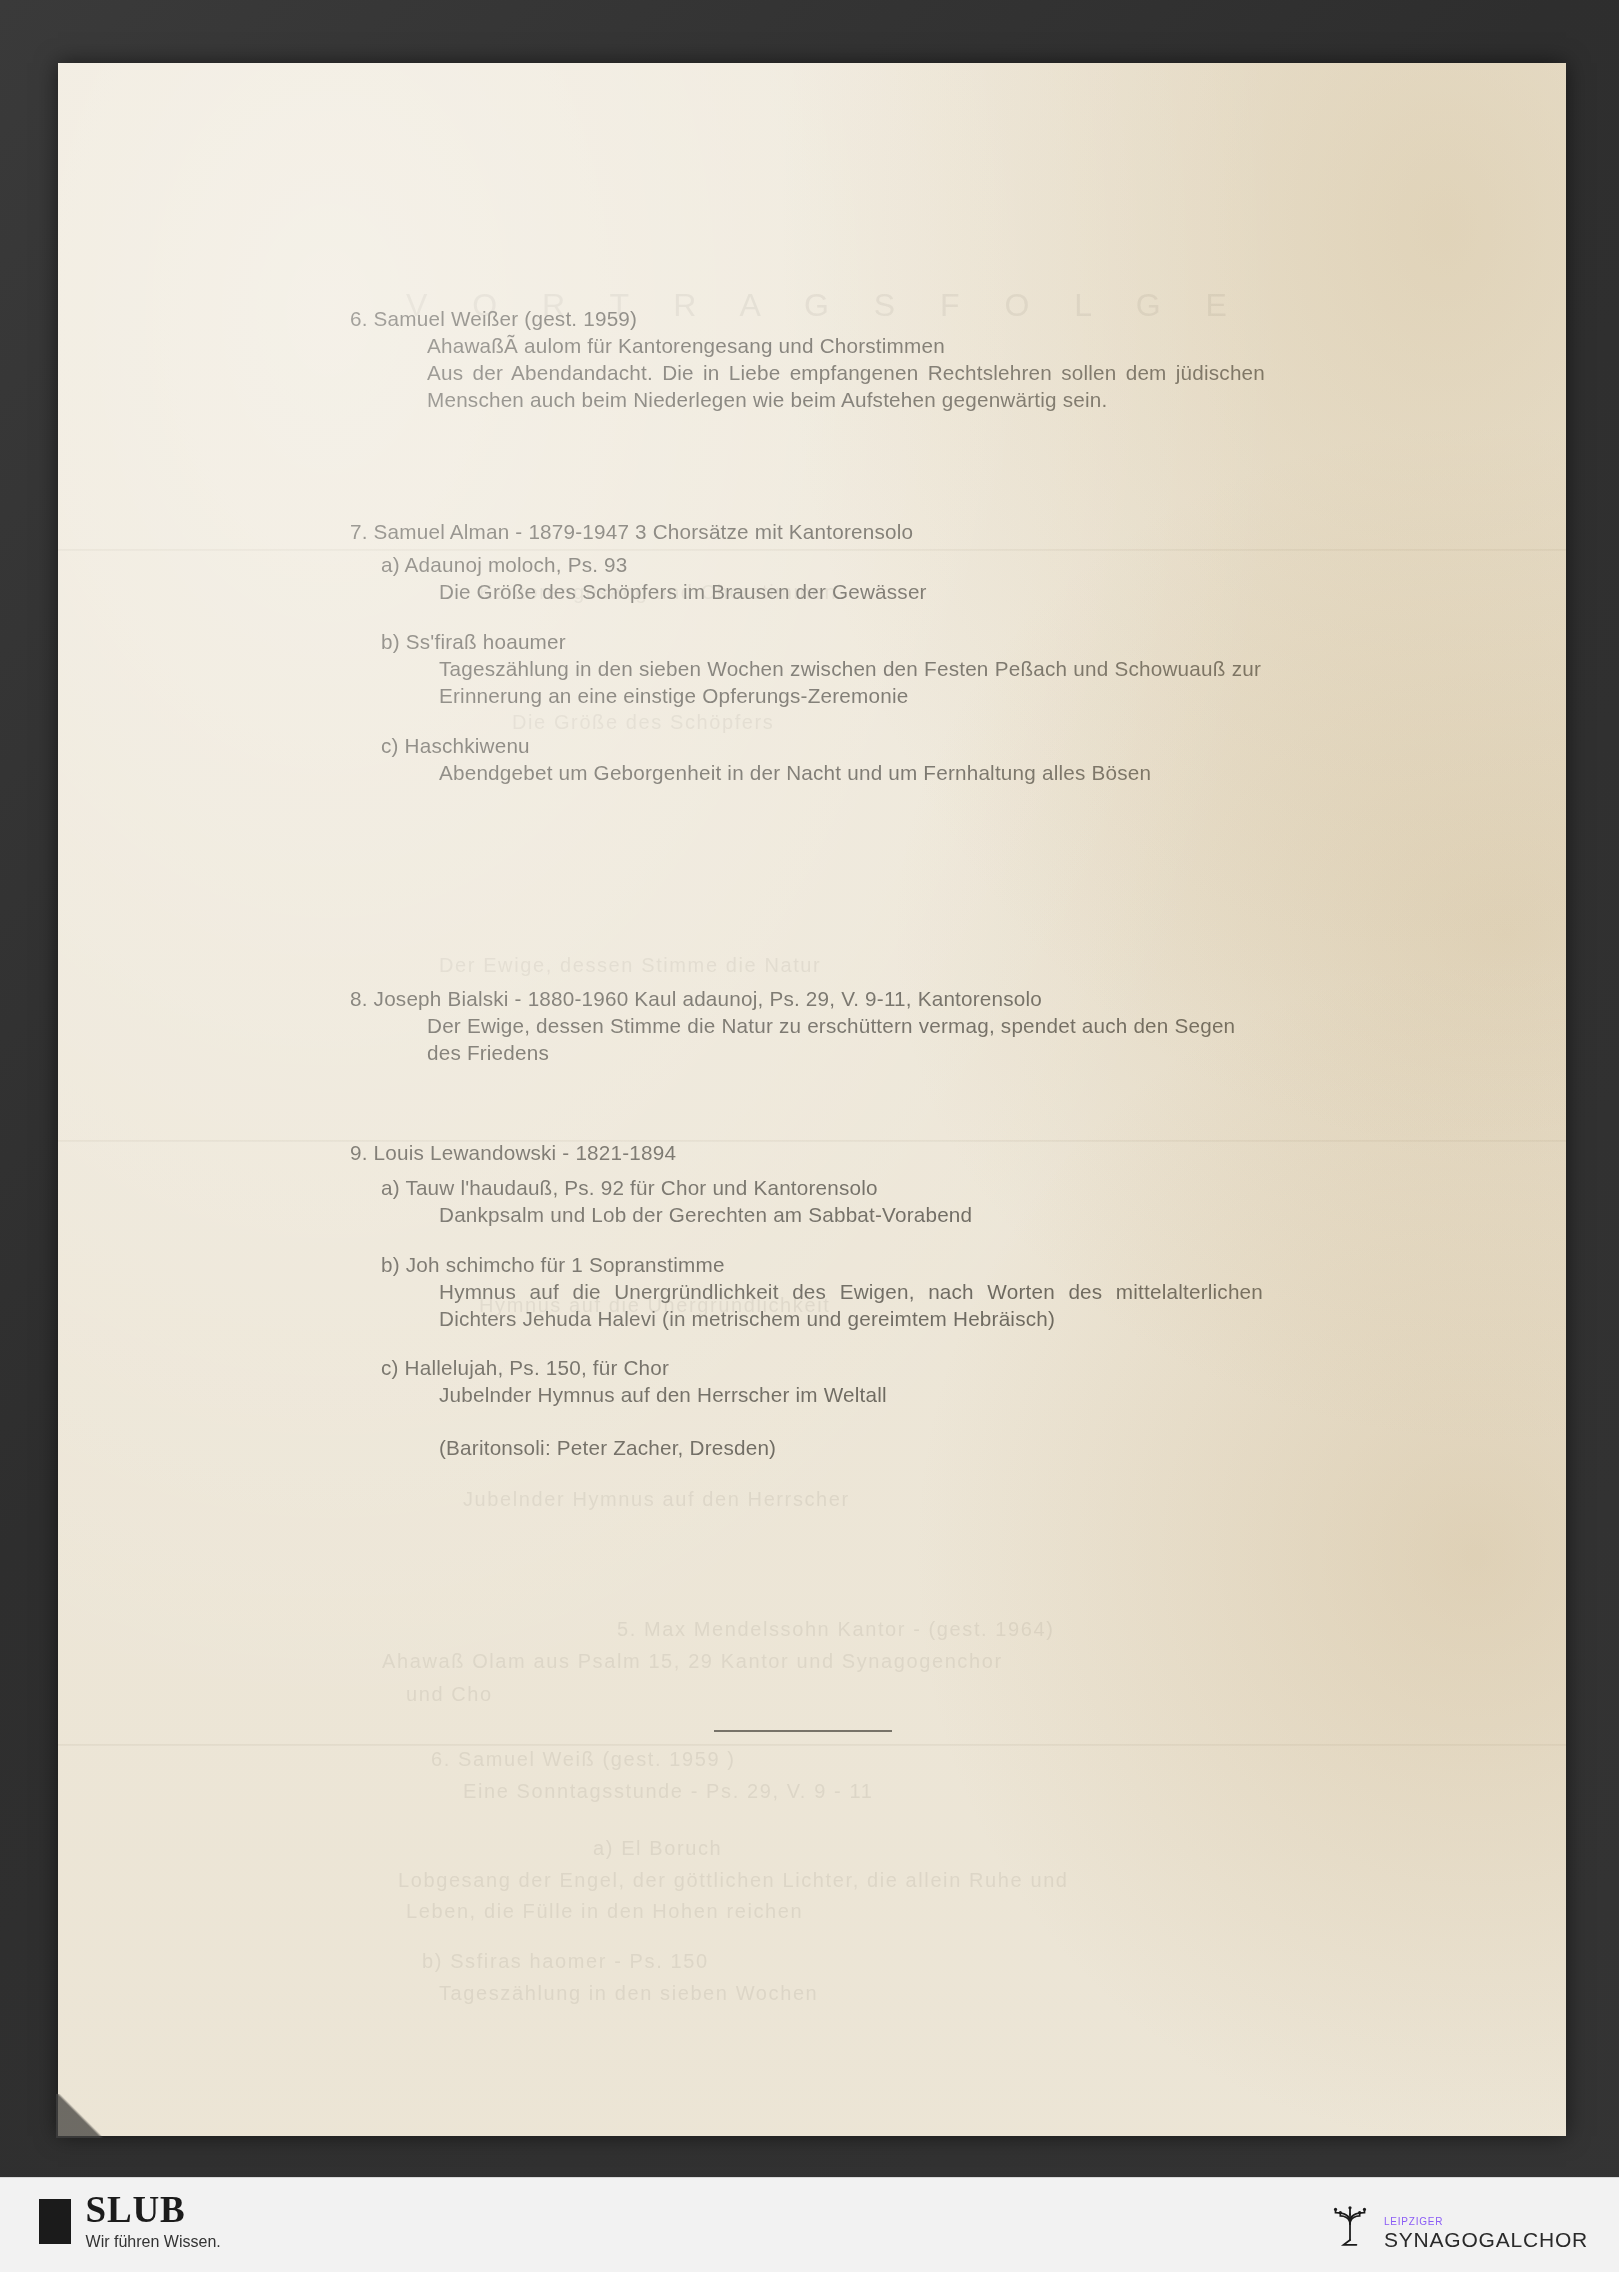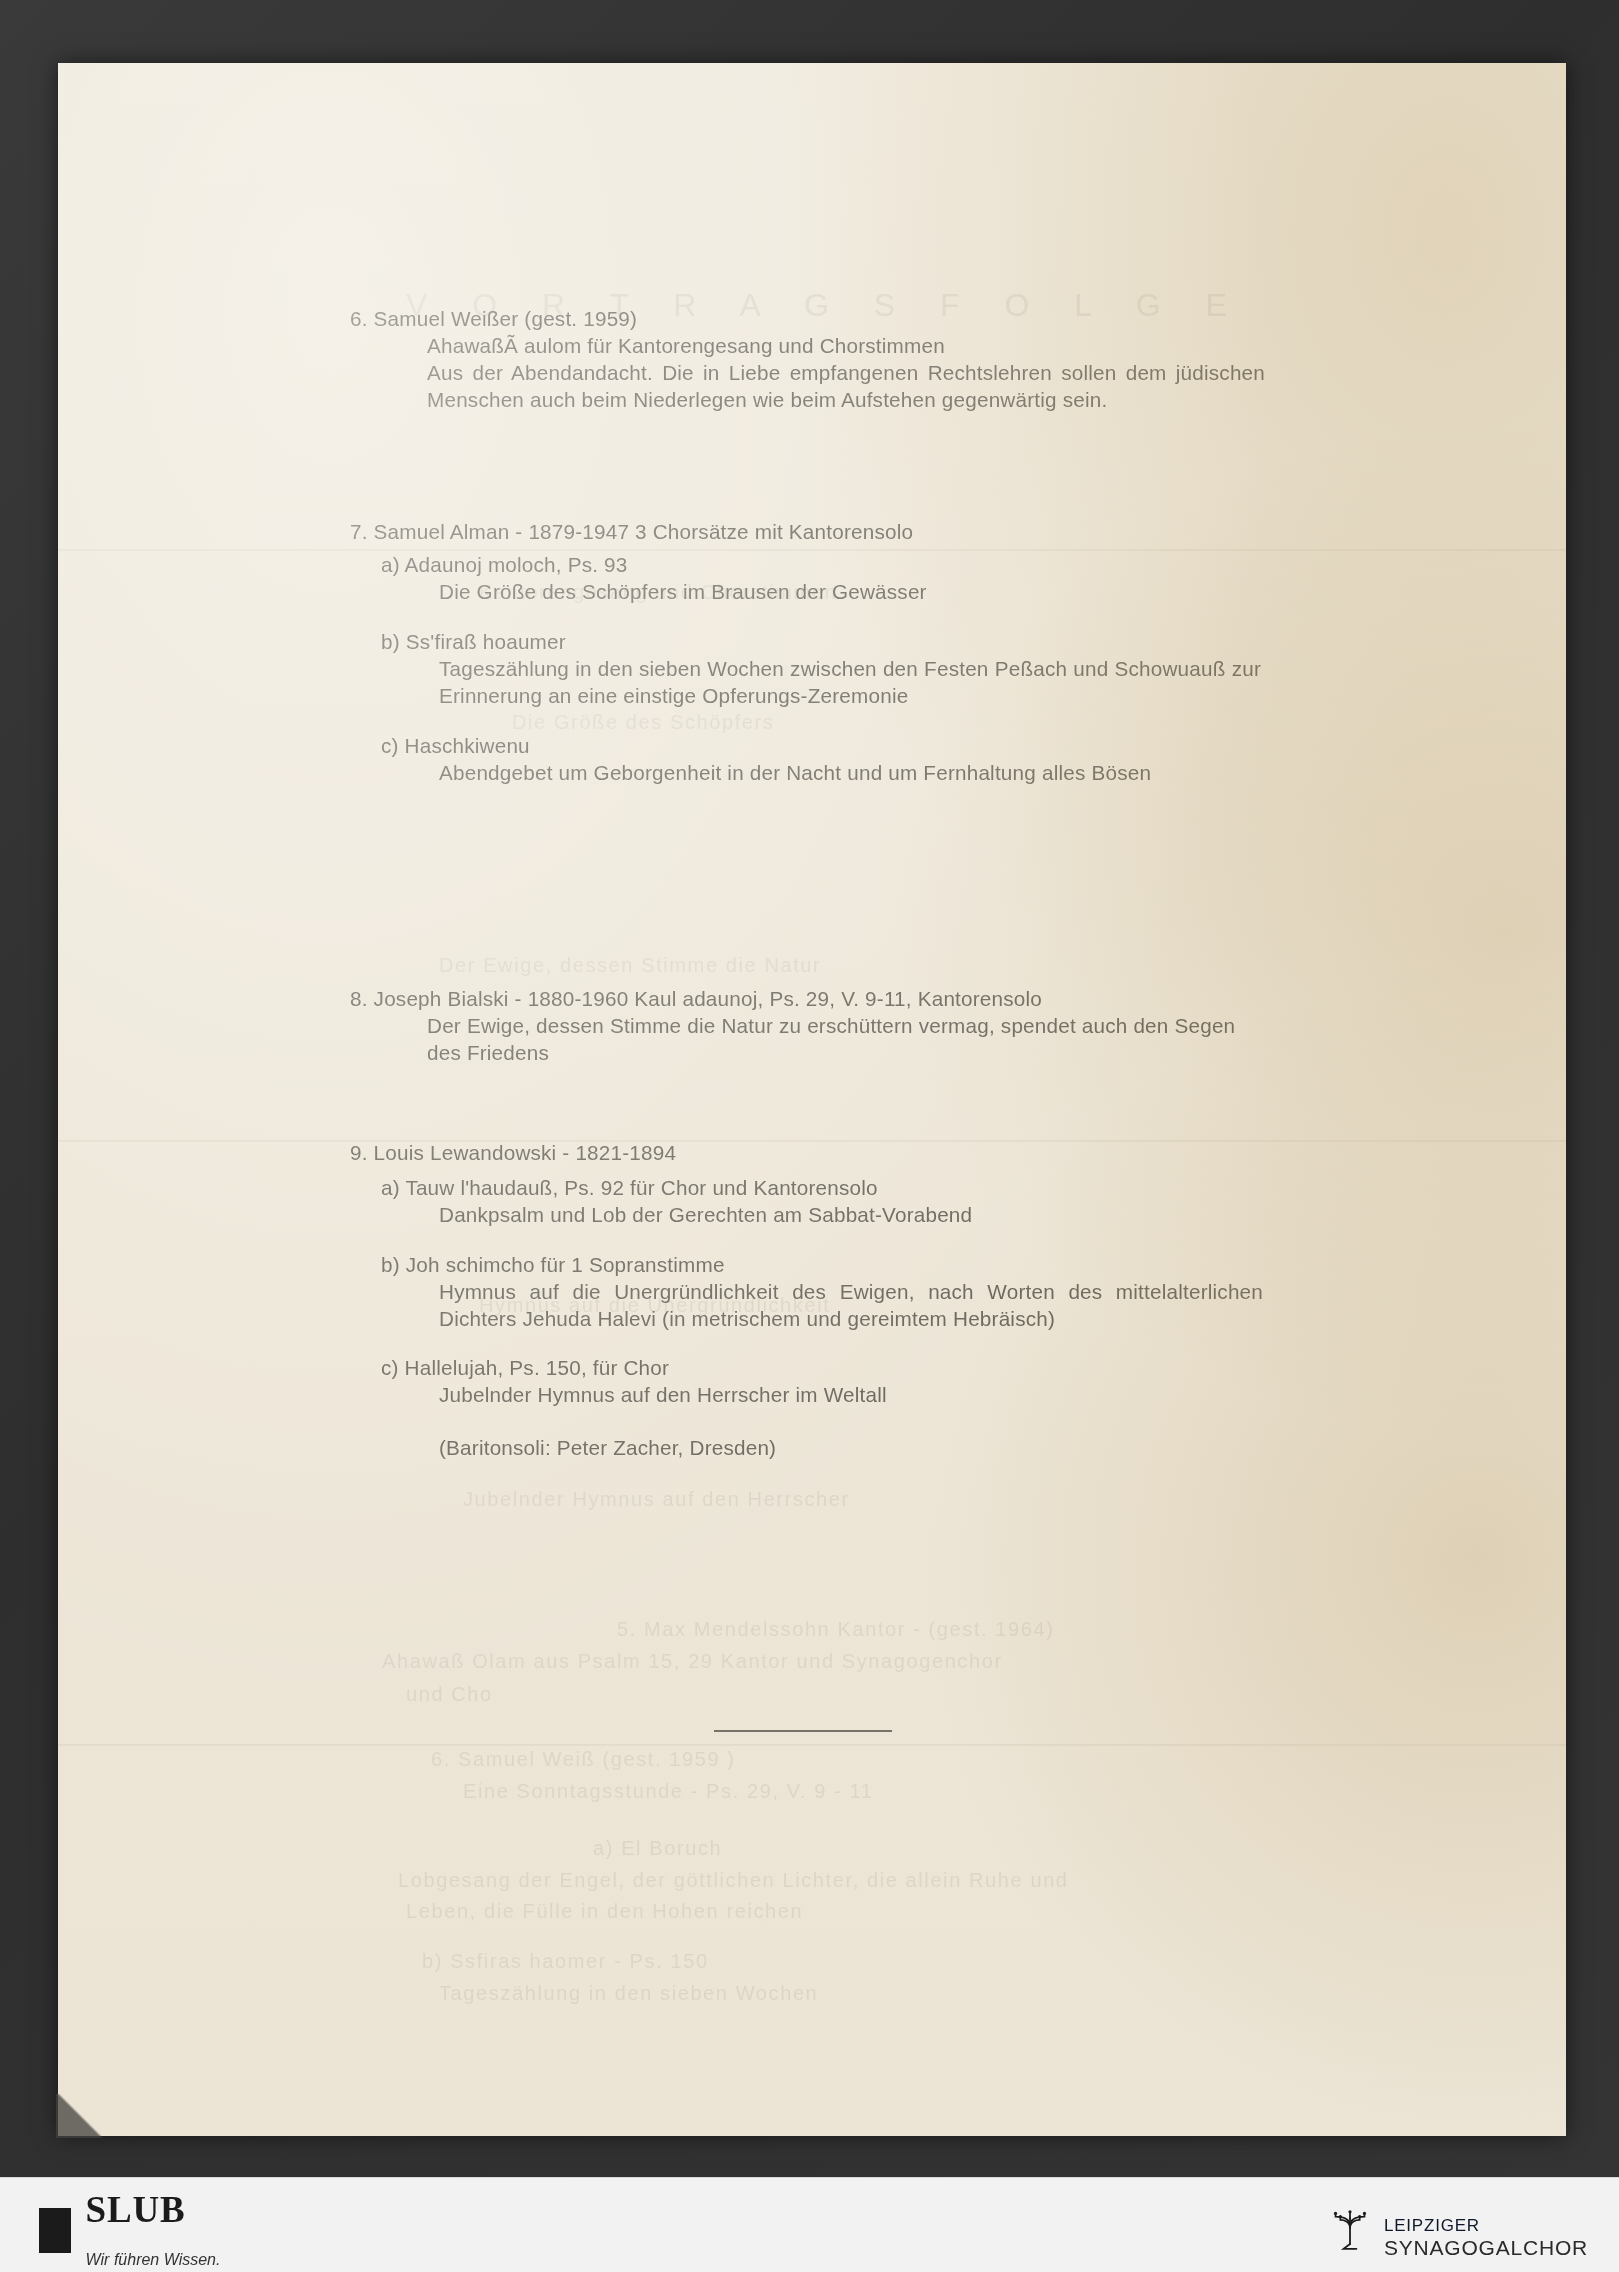--- a/index.html
+++ b/index.html
@@ -154,38 +154,37 @@
     font-size: 37px;
     font-weight: bold;
     color: #1b1b1b;
     letter-spacing: 0.8px;
     line-height: 1.0;
     font-family: "Liberation Serif", serif;
   }
   .slub-tag {
     font-size: 16px;
     color: #333;
-    margin-top: 23px;
-    font-style: italic;
+    margin-top: 5px;
   }
   .choir {
     position: absolute;
     right: 32px;
     top: 21px;
     display: flex;
     align-items: center;
     gap: 13px;
   }
   .menorah {
     width: 42px;
     height: 45px;
     position: relative;
   }
   .choir-text { display: flex; flex-direction: column; line-height: 1.15; }
-  .choir-l1 { font-size: 17px; color: #0f172a; letter-spacing: 0.8px; margin-top: 17px; }
+  .choir-l1 { font-size: 10px; color: #8b5cf6; letter-spacing: 0.8px; margin-top: 17px; }
   .choir-l2 { font-size: 21px; color: #2a2a2a; letter-spacing: 0.8px; }
 </style>
 </head>
 <body>
 
 <div class="scan-backdrop"></div>
 
 <div class="paper">
 
   <div class="fold fold-a"></div>

